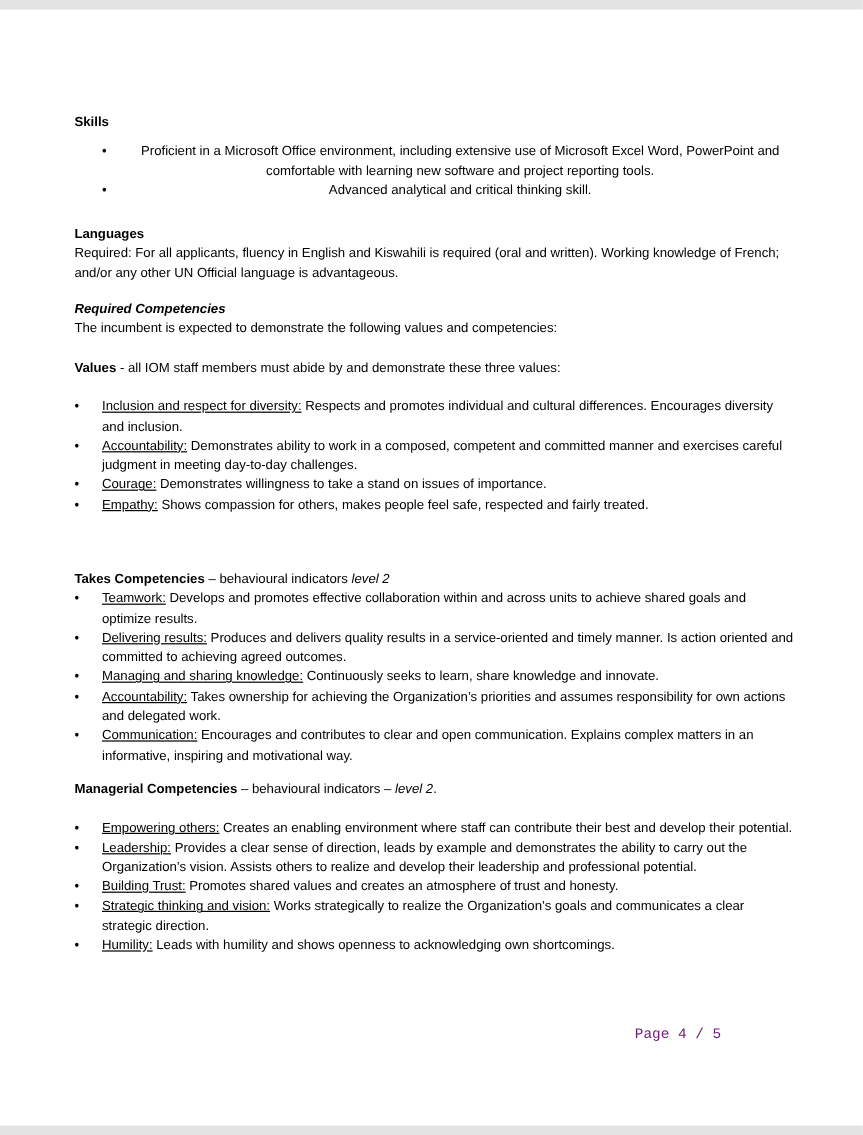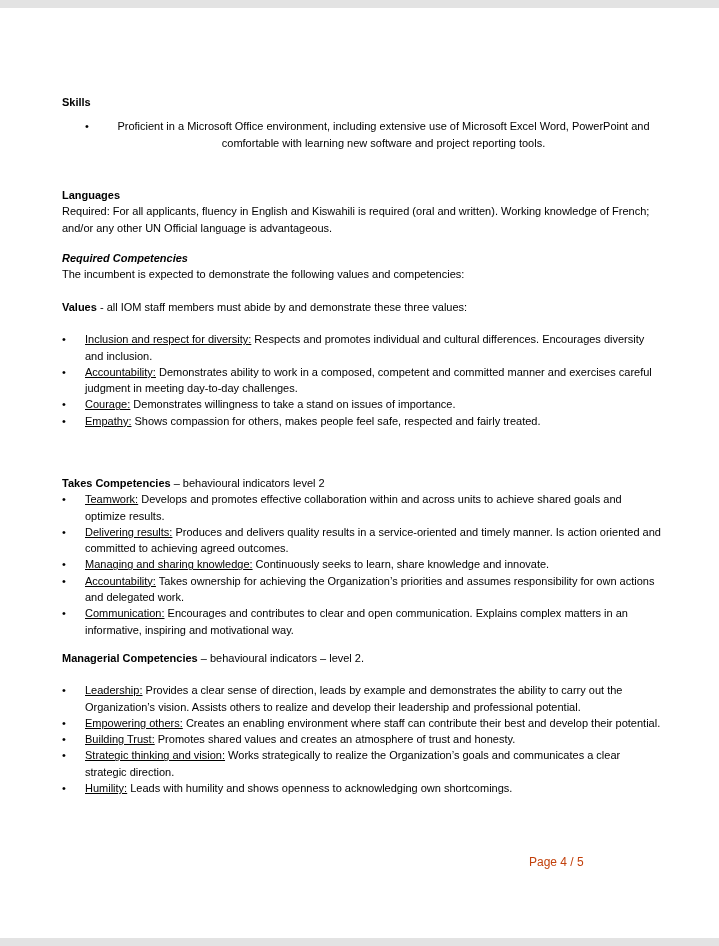--- a/index.html
+++ b/index.html
@@ -14,34 +14,35 @@
   .page { position: absolute; left: 62px; top: 92px; width: 600px; font-size: 11px; line-height: 16.3px; }
   .block { position: absolute; left: 0; width: 600px; }
   .h { font-weight: bold; }
   .hi { font-weight: bold; font-style: italic; }
   ul { margin: 0; padding: 0; list-style: none; }
   li { position: relative; padding-left: 23px; }
   li::before { content: "•"; position: absolute; left: 0; top: 0; }
   ul.indent li { padding-left: 43px; text-align: center; }
   ul.indent li::before { left: 23px; }
   .u { text-decoration: underline; }
-  .it { }
-  .footer { position: absolute; left: 529px; top: 855px; font-size: 12px; color: #c2410c; font-family: Liberation Sans, sans-serif; }
+  .it { font-style: italic; }
+  .footer { position: absolute; left: 529px; top: 855px; font-size: 12px; color: #701a75; font-family: Liberation Mono, monospace; }
 </style>
 </head>
 <body>
 
 <div class="band-top"></div>
 
 <div class="page">
 
   <div class="block" style="top:2px">
     <div class="h">Skills</div>
     <ul class="indent" style="margin-top:8px">
       <li>Proficient in a Microsoft Office environment, including extensive use of Microsoft Excel Word, PowerPoint and comfortable with learning new software and project reporting tools.</li>
+      <li>Advanced analytical and critical thinking skill.</li>
     </ul>
   </div>
 
   <div class="block" style="top:95px">
     <div class="h">Languages</div>
     <div>Required: For all applicants, fluency in English and Kiswahili is required (oral and written). Working knowledge of French; and/or any other UN Official language is advantageous.</div>
   </div>
 
   <div class="block" style="top:158px">
     <div class="hi">Required Competencies</div>
@@ -65,22 +66,22 @@
       <li><span class="u">Delivering results:</span><span> Produces and delivers quality results in a service-oriented and timely manner. Is action oriented and committed to achieving agreed outcomes.</span></li>
       <li><span class="u">Managing and sharing knowledge:</span><span> Continuously seeks to learn, share knowledge and innovate.</span></li>
       <li><span class="u">Accountability:</span><span> Takes ownership for achieving the Organization’s priorities and assumes responsibility for own actions and delegated work.</span></li>
       <li><span class="u">Communication:</span><span> Encourages and contributes to clear and open communication. Explains complex matters in an informative, inspiring and motivational way.</span></li>
     </ul>
   </div>
 
   <div class="block" style="top:558px">
     <div><span class="h">Managerial Competencies</span><span> – behavioural indicators – </span><span class="it">level 2</span><span>.</span></div>
     <ul style="margin-top:16px">
+      <li><span class="u">Empowering others:</span><span> Creates an enabling environment where staff can contribute their best and develop their potential.</span></li>
       <li><span class="u">Leadership:</span><span> Provides a clear sense of direction, leads by example and demonstrates the ability to carry out the Organization’s vision. Assists others to realize and develop their leadership and professional potential.</span></li>
-      <li><span class="u">Empowering others:</span><span> Creates an enabling environment where staff can contribute their best and develop their potential.</span></li>
       <li><span class="u">Building Trust:</span><span> Promotes shared values and creates an atmosphere of trust and honesty.</span></li>
       <li><span class="u">Strategic thinking and vision:</span><span> Works strategically to realize the Organization’s goals and communicates a clear strategic direction.</span></li>
       <li><span class="u">Humility:</span><span> Leads with humility and shows openness to acknowledging own shortcomings.</span></li>
     </ul>
   </div>
 </div>
 
 <div class="footer">Page 4 / 5</div>
 
 <div class="band-bottom"></div>

